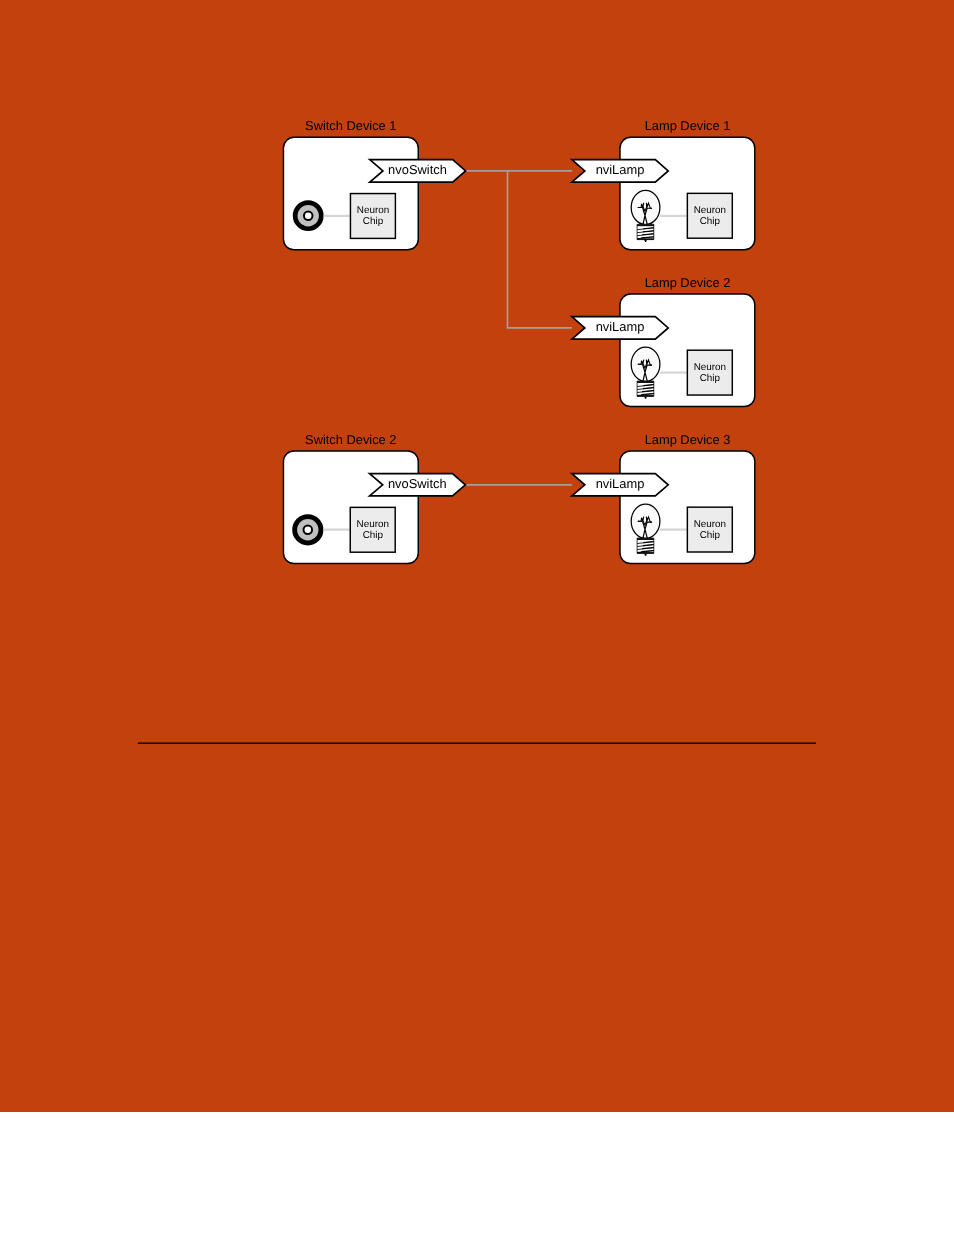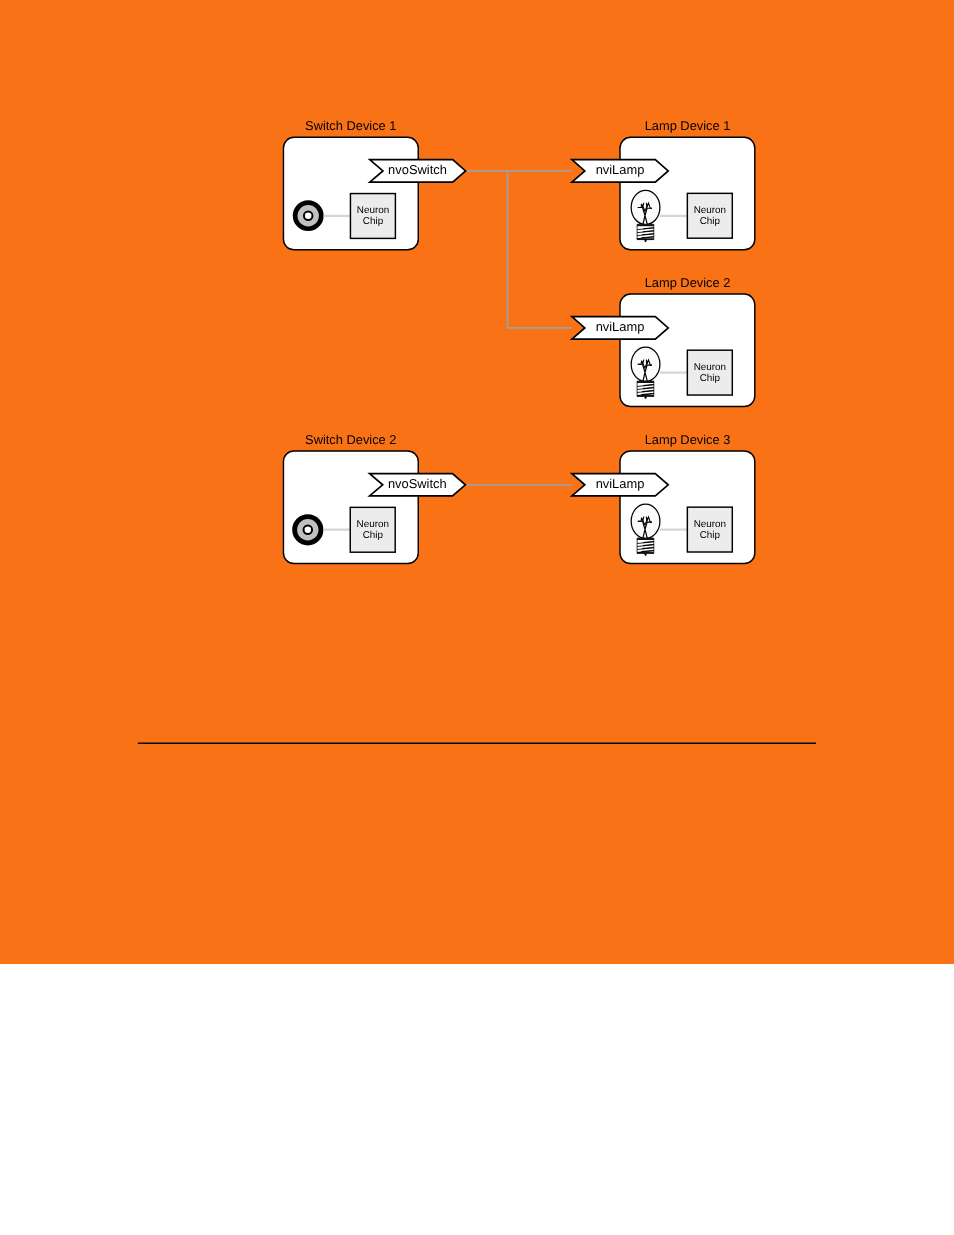--- a/index.html
+++ b/index.html
@@ -1,18 +1,18 @@
 <!DOCTYPE html>
 <html><head>
 <meta charset="utf-8">
 <style>
   html,body{margin:0;padding:0;background:#ffffff;}
   body{width:954px;height:1235px;font-family:"Liberation Sans",sans-serif;color:#000;
        -webkit-font-smoothing:antialiased;text-rendering:geometricPrecision;}
-  #page{position:relative;width:954px;height:964px;overflow:hidden;background:#f97316;}
+  #page{position:relative;width:954px;height:1112px;overflow:hidden;background:#c2410c;}
   svg#canvas{position:absolute;left:0;top:0;display:block;}
   .dev-box{fill:#ffffff;stroke:#000000;stroke-width:1.45;}
   .chip-box{fill:#ececec;stroke:#000000;stroke-width:1.45;}
   .port{fill:#ffffff;stroke:#000000;stroke-width:1.7;stroke-linejoin:miter;}
   .wire{stroke:#d5d5d5;stroke-width:2.2;fill:none;}
   .netwire{stroke:#a0a0a0;stroke-width:1.7;fill:none;}
   .lbl-title{font-size:12.85px;fill:#000;text-anchor:middle;}
   .lbl-port{font-size:12.9px;fill:#000;text-anchor:middle;}
   .lbl-chip{font-size:9.9px;fill:#000;text-anchor:middle;}
   text{font-family:"Liberation Sans",sans-serif;}

